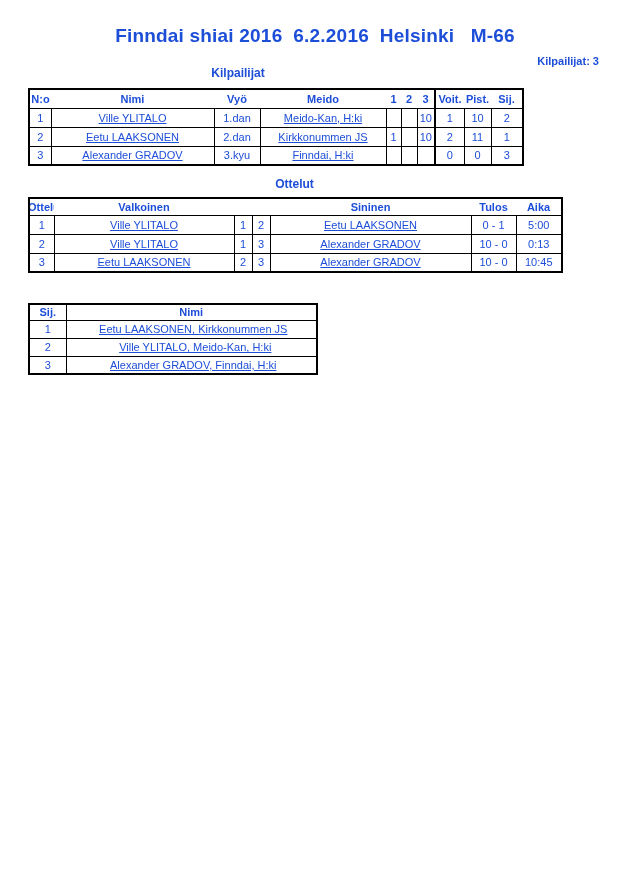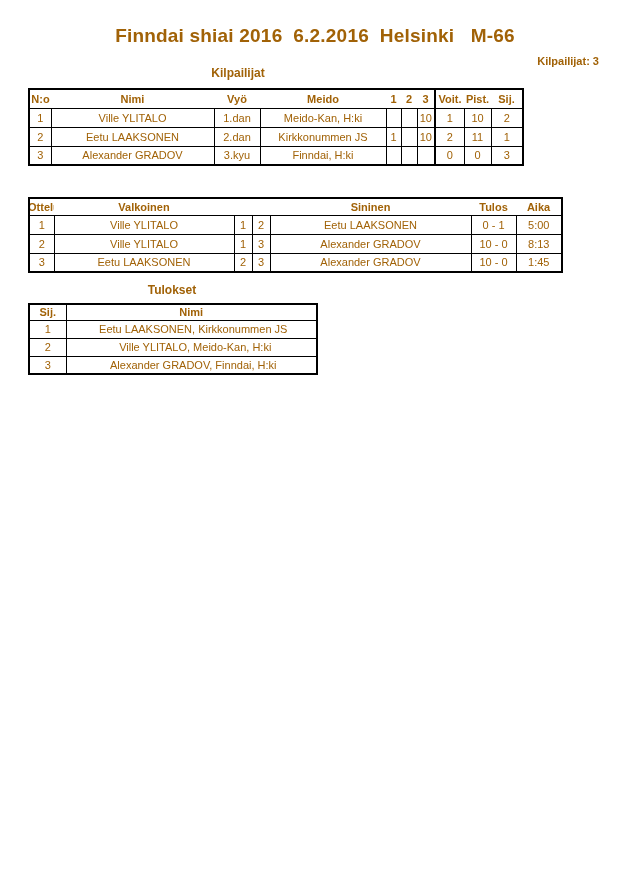--- a/index.html
+++ b/index.html
@@ -2,21 +2,21 @@
 <html><head>
 <meta charset="utf-8">
 <style>
   html, body { margin: 0; padding: 0; background: #888; }
   .page {
     position: relative;
     width: 630px;
     height: 891px;
     margin: 0 auto;
     background: #ffffff;
-    color: #a16207;
+    color: #1d4ed8;
     font-family: "Liberation Sans", "DejaVu Sans", sans-serif;
     overflow: hidden;
   }
   .doc-title {
     position: absolute;
     top: 25px;
     left: 0;
     width: 100%;
     text-align: center;
     font-size: 19px;
@@ -70,21 +70,21 @@
   .t-ottelut     { left: 28px; top: 197px; width: 535px; }
   .t-tulokset    { left: 28px; top: 303px; width: 290px; }
 
   .t-kilpailijat thead tr { height: 19px; }
   .t-kilpailijat tbody tr { height: 19px; }
   .t-ottelut     thead tr { height: 17px; }
   .t-ottelut     tbody tr { height: 19px; }
   .t-tulokset    thead tr { height: 16px; }
   .t-tulokset    tbody tr { height: 18px; }
 
-  td.l  { text-align: left; padding-left: 5px; }
+  td.l  { text-align: left; padding-left: 5px; text-decoration: underline; }
   th.hl { text-align: left; padding-left: 0; }
   .sep  { border-left: 2px solid #000 !important; }
   th.sij-hdr { border-right: 1px solid #000; text-align: left; padding-left: 7px; }
   .shift-left { position: relative; left: -2px; }
 </style>
 </head>
 <body>
 
 <div class="page">
 
@@ -153,20 +153,21 @@
         <td></td>
         <td></td>
         <td></td>
         <td class="sep">0</td>
         <td>0</td>
         <td>3</td>
       </tr>
     </tbody>
   </table>
 
+  <div class="section-heading heading-ottelut">Ottelut</div>
 
   <table class="t t-ottelut">
     <colgroup>
       <col style="width:25px">
         <col style="width:180px">
         <col style="width:18px">
         <col style="width:18px">
       <col style="width:201px">
         <col style="width:45px">
         <col style="width:46px">
@@ -192,35 +193,34 @@
         <td>0 - 1</td>
         <td>5:00</td>
       </tr>
       <tr>
         <td>2</td>
         <td class="l">Ville YLITALO</td>
         <td>1</td>
         <td>3</td>
         <td class="l">Alexander GRADOV</td>
         <td>10 - 0</td>
-        <td>8:13</td>
+        <td>0:13</td>
       </tr>
       <tr>
         <td>3</td>
         <td class="l">Eetu LAAKSONEN</td>
         <td>2</td>
         <td>3</td>
         <td class="l">Alexander GRADOV</td>
         <td>10 - 0</td>
-        <td>1:45</td>
+        <td>10:45</td>
       </tr>
     </tbody>
   </table>
 
-  <div class="section-heading heading-tulokset">Tulokset</div>
 
   <table class="t t-tulokset">
     <colgroup>
       <col style="width:37px">
         <col style="width:251px">
     </colgroup>
     <thead>
       <tr>
         <th class="sij-hdr">Sij.</th>
         <th>Nimi</th>

